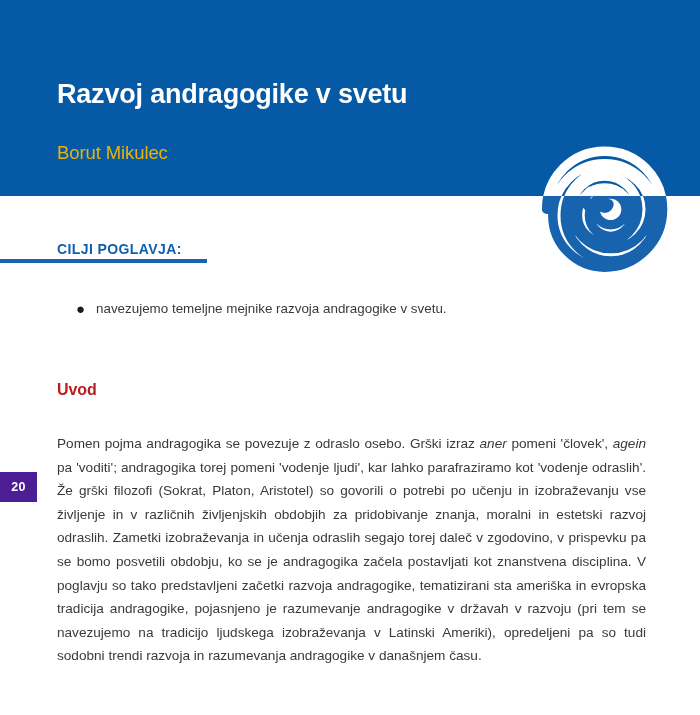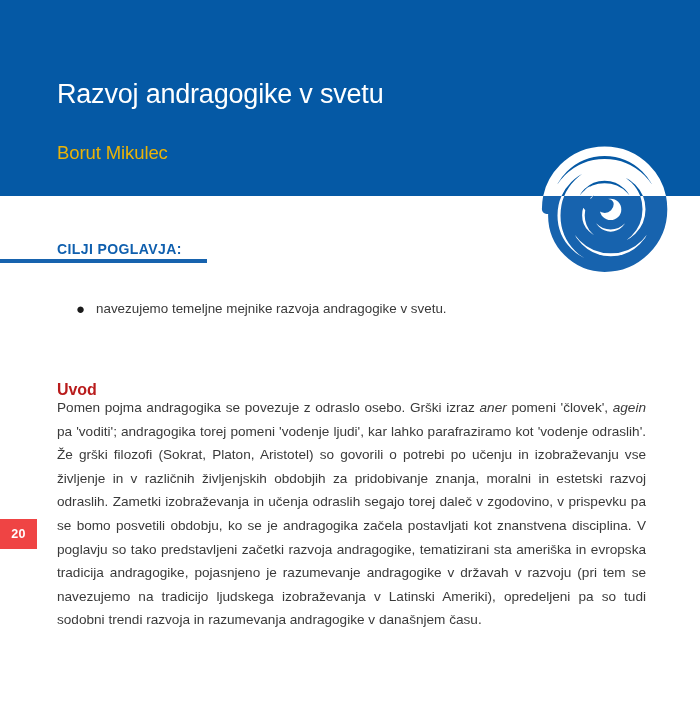--- a/index.html
+++ b/index.html
@@ -23,21 +23,21 @@
     width: 700px;
     height: 196px;
     background: #0559a5;
     overflow: hidden;
   }
   .chapter-title {
     position: absolute;
     left: 57px;
     top: 79px;
     font-size: 27px;
-    font-weight: normal;
+    font-weight: bold;
     color: #ffffff;
     letter-spacing: -0.2px;
     white-space: nowrap;
   }
   .chapter-author {
     position: absolute;
     left: 57px;
     top: 142px;
     font-size: 18.5px;
     font-weight: normal;
@@ -114,45 +114,44 @@
   }
   .goal-text { flex: 1 1 auto; }
 
   
   .page-number-tab {
     position: absolute;
     left: 0;
     top: 472px;
     width: 37px;
     height: 30px;
-    background: #ef4444;
+    background: #4c1d95;
     color: #ffffff;
     font-size: 12.5px;
     font-weight: bold;
     display: flex;
     align-items: center;
     justify-content: center;
     letter-spacing: 0.3px;
-    margin-top: 47px;
   }
 
   
   .section-heading {
     position: absolute;
     left: 57px;
     top: 381px;
     font-size: 16px;
     font-weight: bold;
     color: #b91c1c;
     letter-spacing: -0.1px;
   }
   .body-paragraph {
     position: absolute;
     left: 57px;
-    top: 396px;
+    top: 432px;
     width: 589px;
     font-size: 13.6px;
     line-height: 23.6px;
     color: #3a3a3a;
     text-align: justify;
     text-justify: inter-word;
     hyphens: none;
   }
   .body-paragraph i { font-style: italic; }
 </style>

